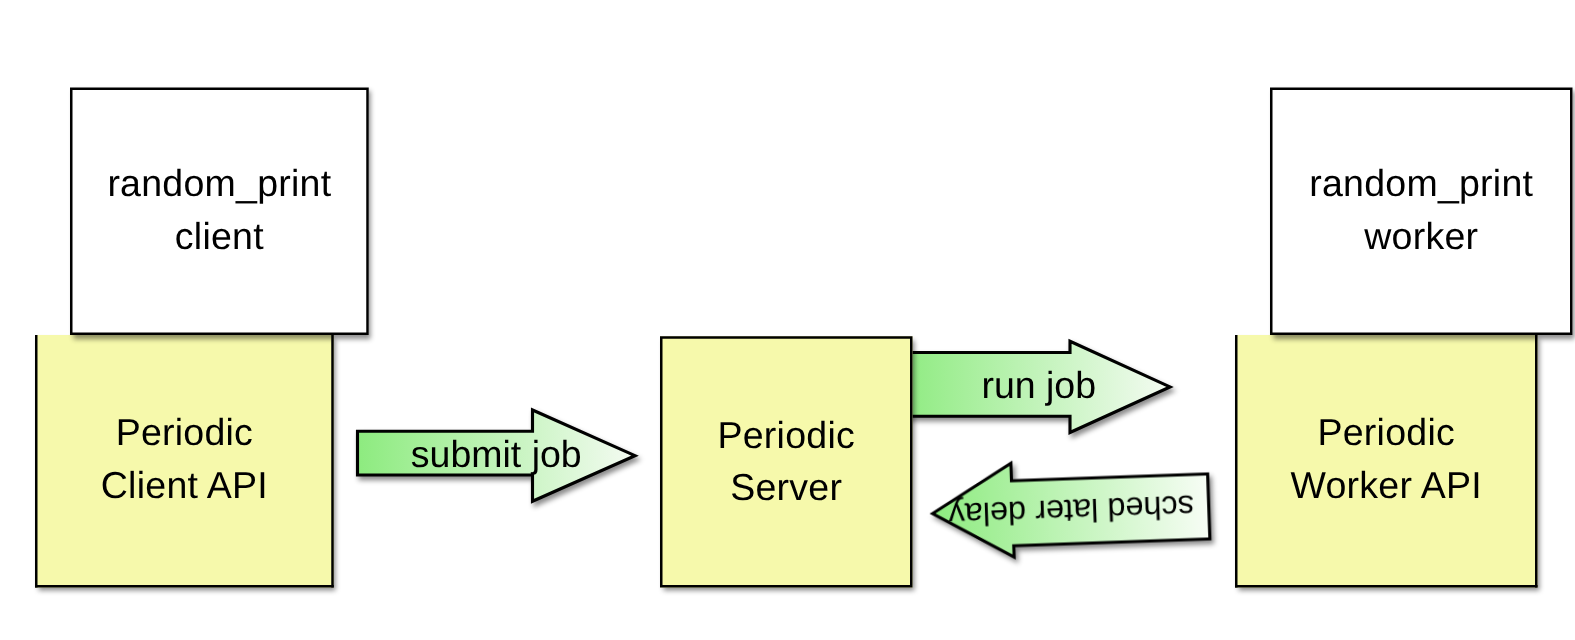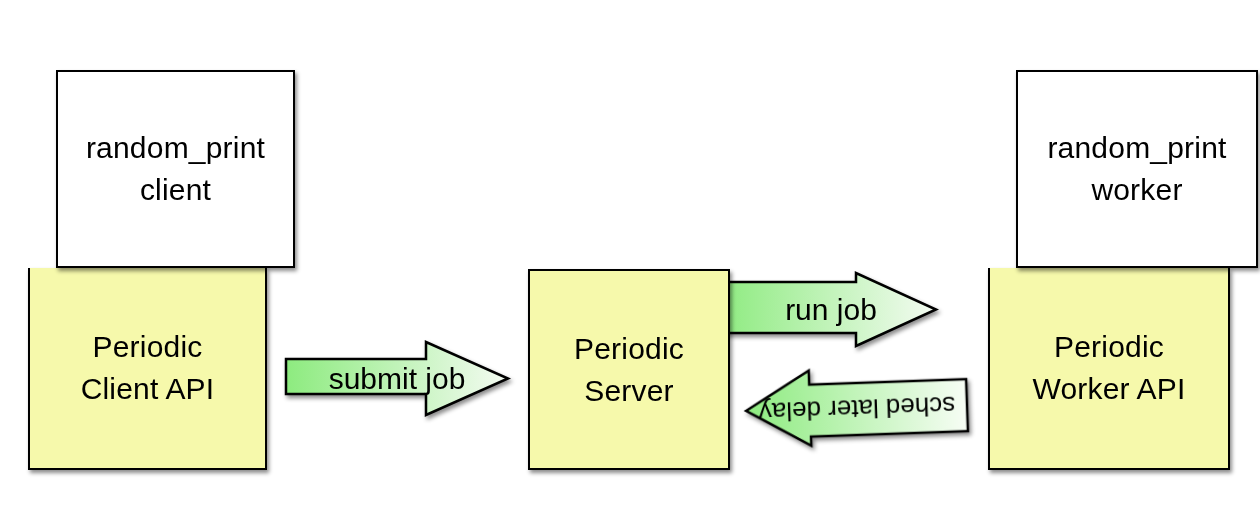--- a/index.html
+++ b/index.html
@@ -52,21 +52,21 @@
   .client-top    { left: 28px;  top: 70px;  width: 239px; height: 198px; }
   .client-bottom { left: 28px;  top: 268px; width: 239px; height: 202px; }
   .server-box    { left: 528px; top: 269px; width: 202px; height: 201px; }
   .worker-top    { left: 988px; top: 70px;  width: 242px; height: 198px; }
   .worker-bottom { left: 988px; top: 268px; width: 242px; height: 202px; }
 
   .arrow {
     position: absolute;
     filter: drop-shadow(2px 3px 2px rgba(0,0,0,0.45));
   }
-  .arrow-submit { left: 284px; top: 340px; }
+  .arrow-submit { left: 284px; top: 326px; }
   .arrow-run    { left: 716px; top: 271px; }
   .arrow-sched  { left: 744px; top: 367px; transform: rotate(-2deg); }
 
   .arrow svg { display: block; overflow: visible; }
   .arrow text {
     font-family: "Liberation Sans", sans-serif;
     fill: #000;
   }
 </style>
 </head>

